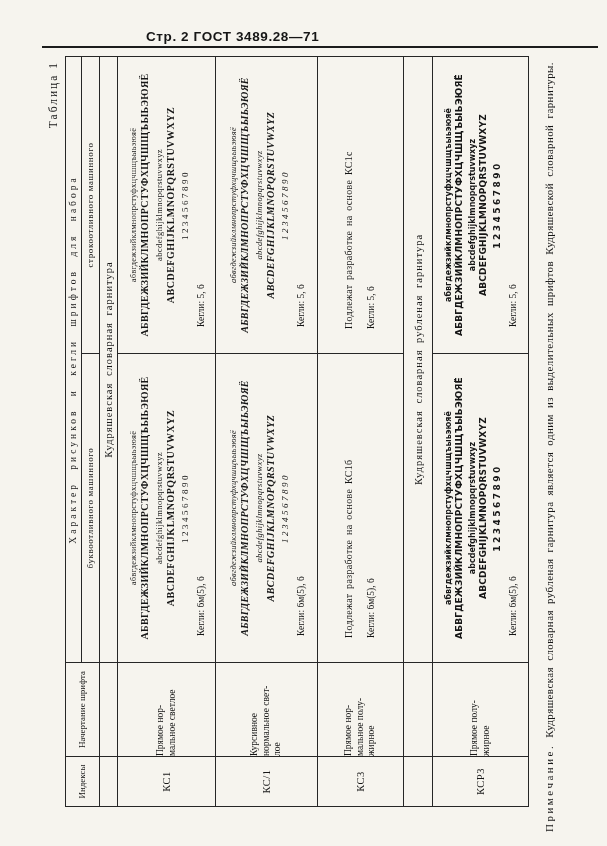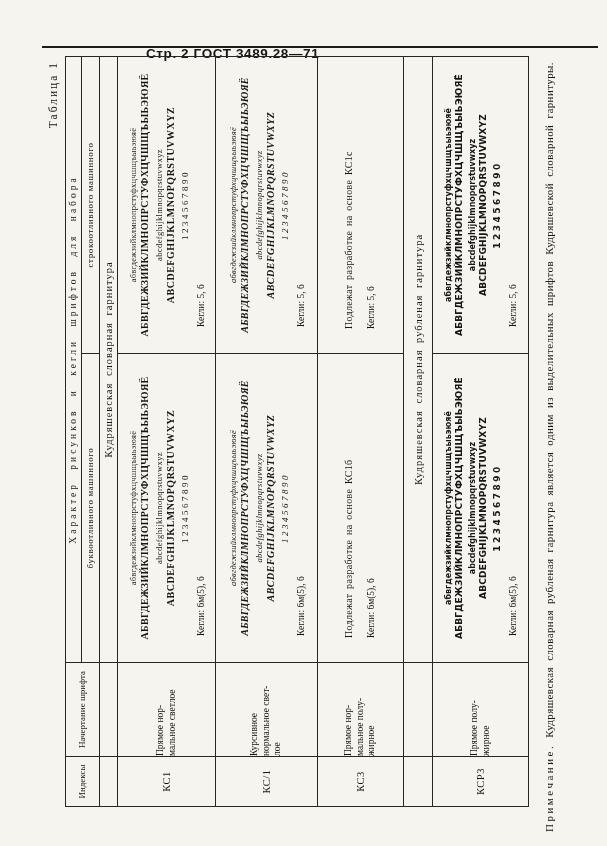--- a/index.html
+++ b/index.html
@@ -10,21 +10,20 @@
     overflow:hidden;
     font-family:"Liberation Serif", serif;
     color:#161616;
   }
   
   .page-header{
     position:absolute;top:29px;left:146px;
     font-family:"Liberation Sans", sans-serif;
     font-weight:bold;font-size:13.5px;letter-spacing:.6px;
     white-space:nowrap;
-    margin-top:17px;
   }
   .header-rule{
     position:absolute;top:46px;left:42px;width:556px;height:2px;
     background:#1c1c1c;
   }
   
   .rot-wrap{
     position:absolute;left:43px;top:57px;width:535px;height:775px;
   }
   .rot{

